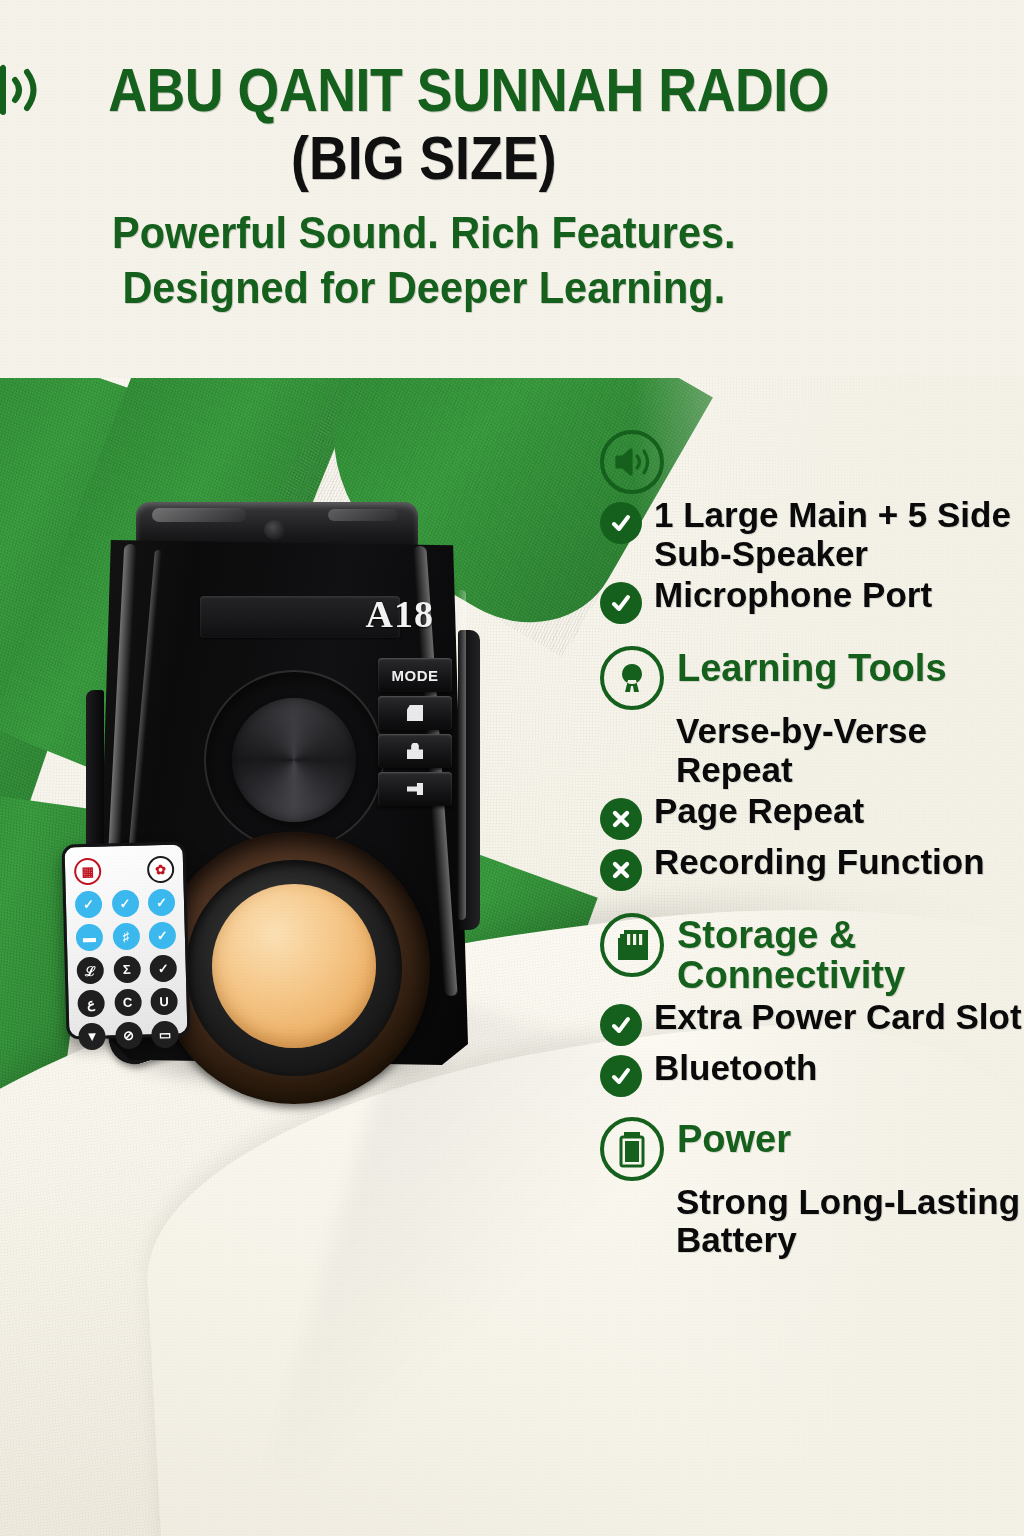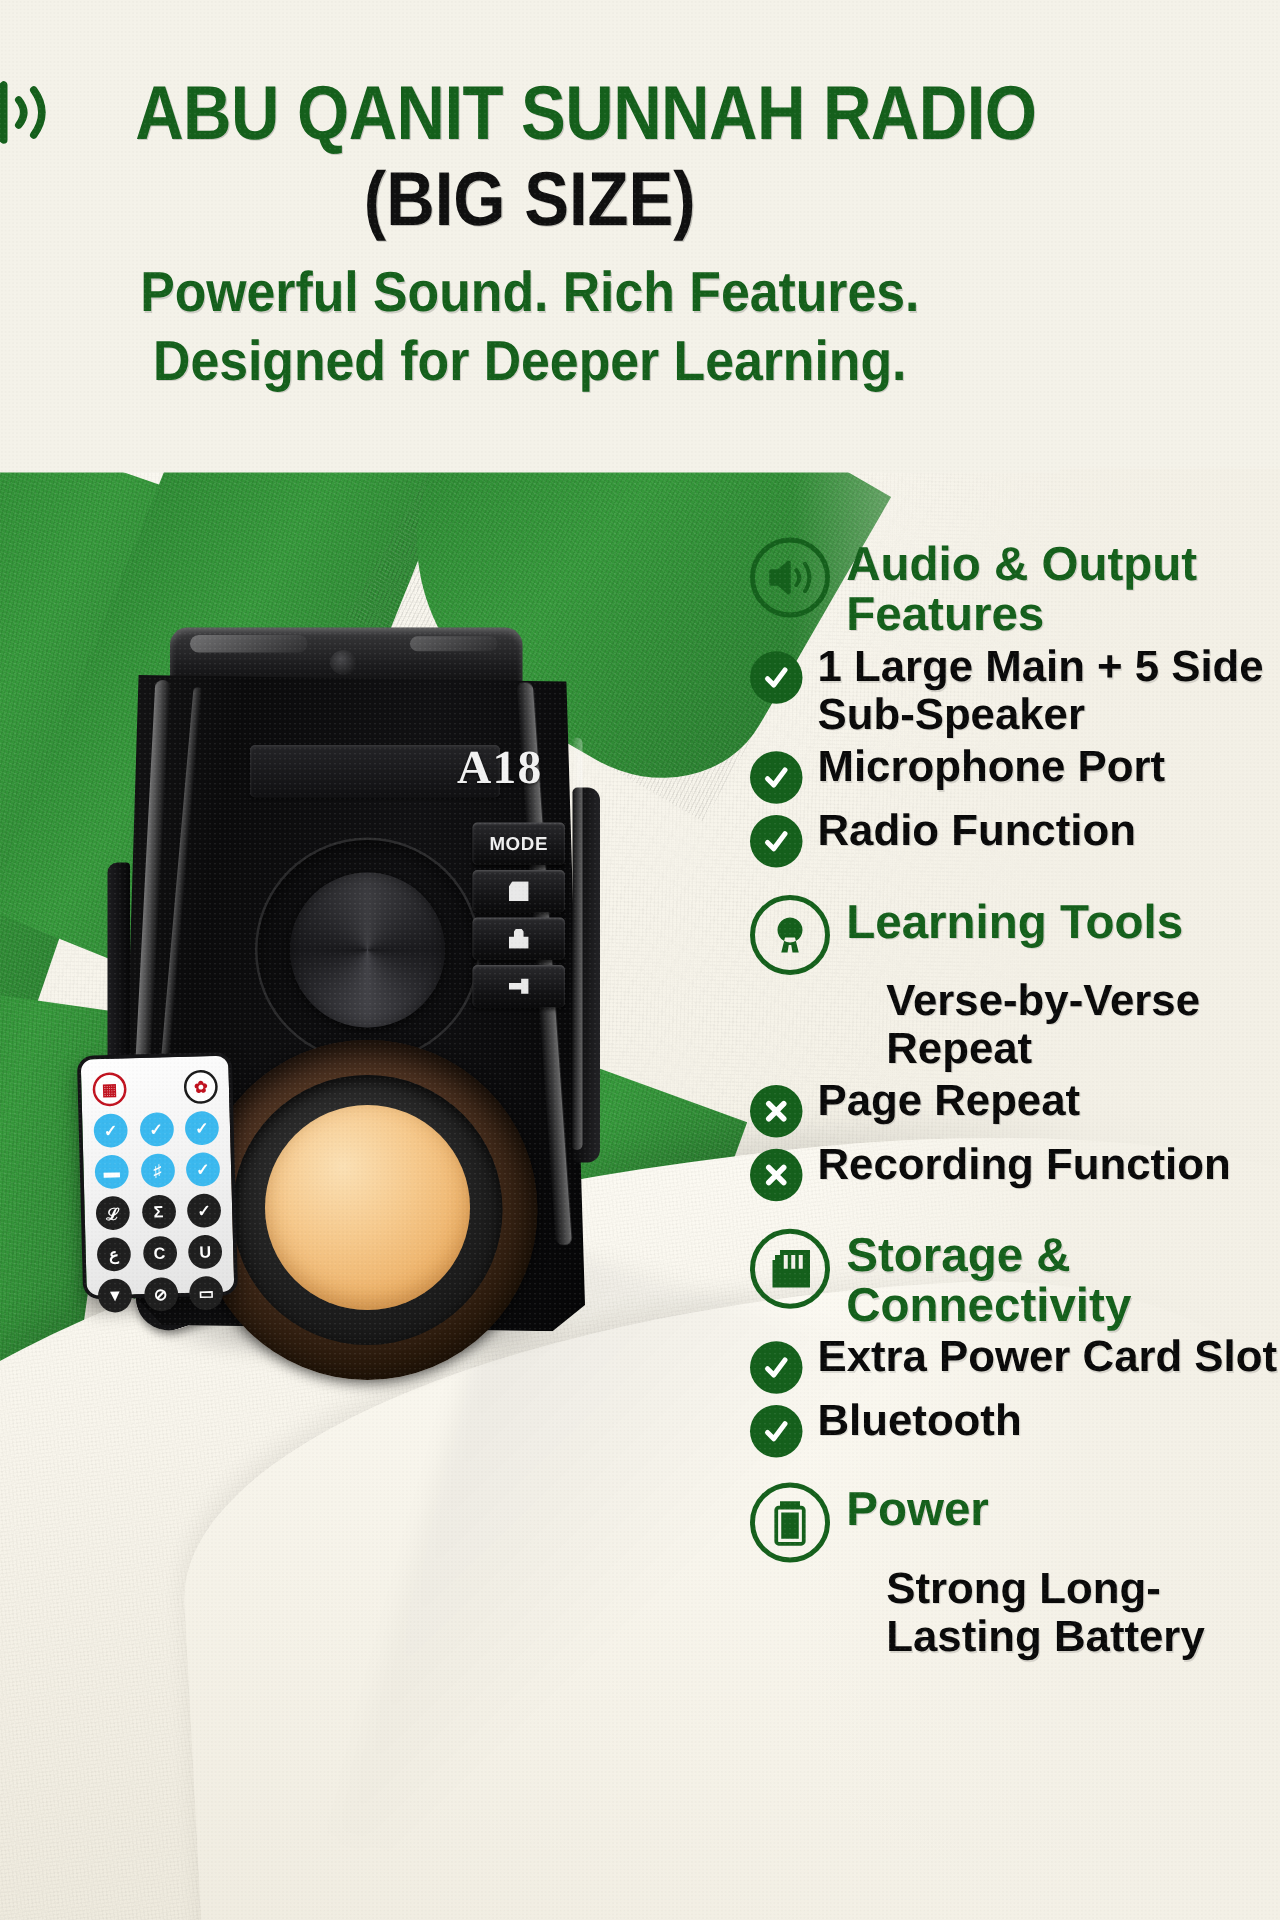--- a/index.html
+++ b/index.html
@@ -198,21 +198,21 @@
   .features{ position:absolute; left:600px; top:430px; width:424px; z-index:20; }
   .sec{ position:relative; margin-bottom:6px; }
   .sec-head{ display:flex; align-items:flex-start; gap:13px; }
   .sec-ico{ flex:0 0 64px; width:64px; height:64px; border-radius:50%;
             border:4px solid #15601c; display:flex; align-items:center; justify-content:center; }
   .sec-title{ font-family:"Liberation Sans Narrow","Liberation Sans", sans-serif;
               font-weight:bold; font-size:38px; line-height:1.06; color:#15601c;
               text-shadow:1px 1px 0 rgba(0,0,0,.13); padding-top:2px; }
   .items{ margin-top:2px; }
   .item{ display:flex; align-items:flex-start; gap:12px; margin-bottom:3px; }
-  .item.nohang{ margin-left:109px; }
+  .item.nohang{ margin-left:76px; }
   .bullet{ flex:0 0 42px; width:42px; height:42px; border-radius:50%; background:#15601c;
            display:flex; align-items:center; justify-content:center; margin-top:6px; }
   .item-txt{ font-family:"Liberation Sans Narrow","Liberation Sans", sans-serif;
              font-weight:bold; font-size:35px; line-height:1.1; color:#0a0a0a;
              text-shadow:1px 1px 0 rgba(0,0,0,.12); }
   .sec-audio{ margin-bottom:22px; }
   .sec-learn{ margin-bottom:22px; }
   .sec-store{ margin-bottom:20px; }
 </style>
 </head>
@@ -330,46 +330,37 @@
 
   <div class="sec sec-audio">
     <div class="sec-head">
       <div class="sec-ico">
         <svg width="38" height="32" viewBox="0 0 38 32" fill="#15601c" stroke="#15601c" stroke-width="3.2" stroke-linejoin="round" stroke-linecap="round">
           <path d="M4 11 H10 L18 4 V28 L10 21 H4 Z"></path>
           <path d="M24 10 Q29 16 24 22" fill="none"></path>
           <path d="M31 5 Q38 16 31 27" fill="none"></path>
         </svg>
       </div>
-      <div class="sec-title">Audio &amp; Output Features</div>
     </div>
     <div class="items">
       <div class="item">
         <span class="bullet">
           <svg width="24" height="24" viewBox="0 0 24 24" fill="none" stroke="#fff" stroke-width="4" stroke-linecap="round" stroke-linejoin="round">
               <path d="M5 13 L10 18 L19 6"></path>
             </svg>
         </span>
         <span class="item-txt">1 Large Main + 5 Side Sub-Speaker</span>
       </div>
       <div class="item">
         <span class="bullet">
           <svg width="24" height="24" viewBox="0 0 24 24" fill="none" stroke="#fff" stroke-width="4" stroke-linecap="round" stroke-linejoin="round">
               <path d="M5 13 L10 18 L19 6"></path>
             </svg>
         </span>
         <span class="item-txt">Microphone Port</span>
-      </div>
-      <div class="item">
-        <span class="bullet">
-          <svg width="24" height="24" viewBox="0 0 24 24" fill="none" stroke="#fff" stroke-width="4" stroke-linecap="round" stroke-linejoin="round">
-              <path d="M5 13 L10 18 L19 6"></path>
-            </svg>
-        </span>
-        <span class="item-txt">Radio Function</span>
       </div>
     </div>
   </div>
 
   <div class="sec sec-learn">
     <div class="sec-head">
       <div class="sec-ico">
         <svg width="40" height="40" viewBox="0 0 40 40" fill="#15601c">
           <path d="M20 6 a10 10 0 1 0 0.01 0 Z M16 22 h8 l3 12 h-5 l-1 -6 h-2 l-1 6 h-5 Z"></path>
         </svg>

